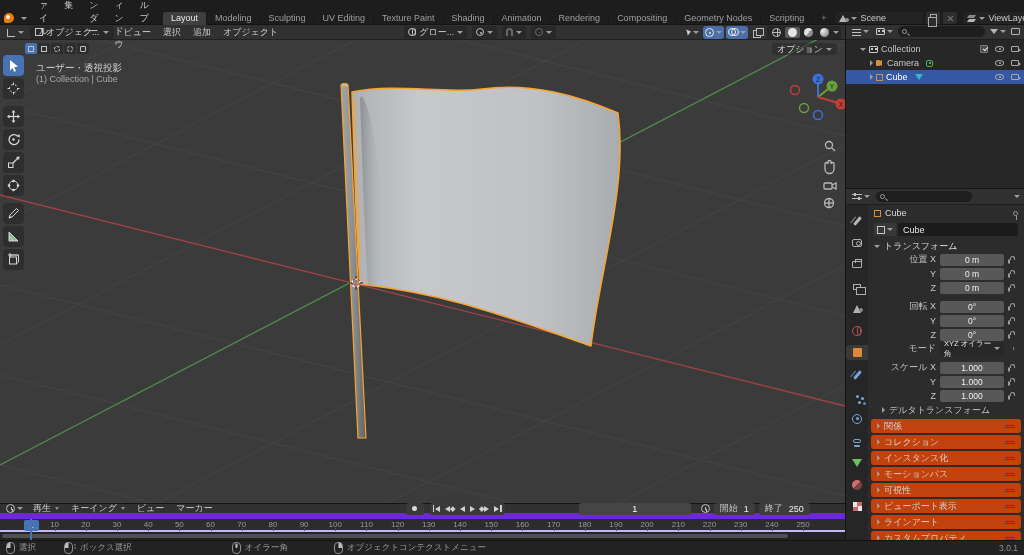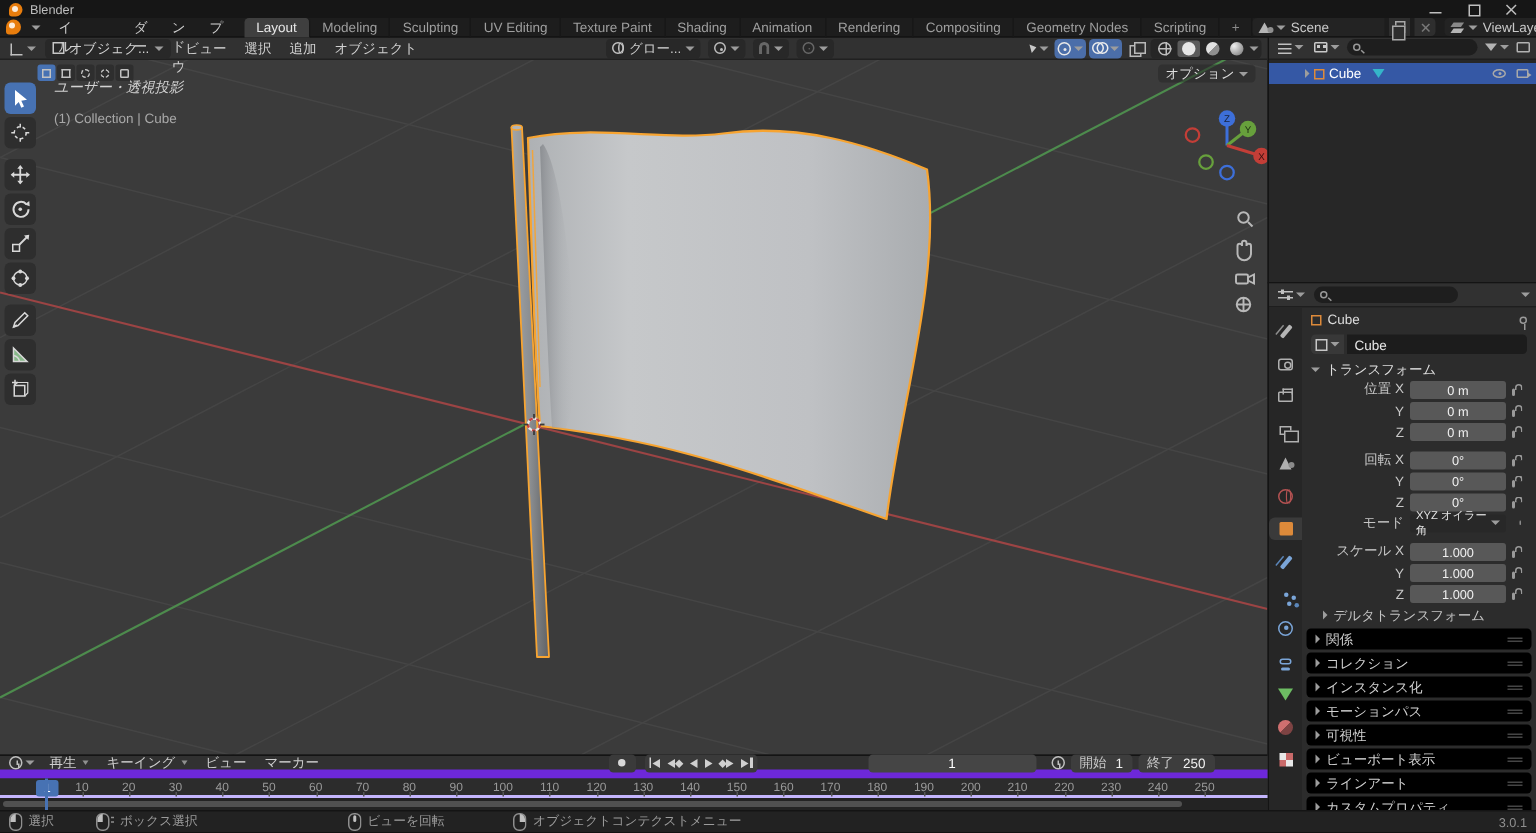--- a/index.html
+++ b/index.html
@@ -82,21 +82,21 @@
   .sbtn{ width:15px; height:11px; display:flex; align-items:center; justify-content:center; border-radius:2px;}
   .sbtn.on{ background:#5a5a5a; }
   .i-wire{ width:9px;height:9px;border-radius:50%;border:1px solid #bdbdbd;position:relative;}
   .i-wire::after{content:'';position:absolute;left:3.5px;top:-1px;width:1px;height:9px;background:#bdbdbd;}
   .i-wire::before{content:'';position:absolute;left:-1px;top:3.5px;width:9px;height:1px;background:#bdbdbd;}
   .i-solid{ width:9px;height:9px;border-radius:50%;background:#e6e6e6;}
   .i-matp{ width:9px;height:9px;border-radius:50%;background:linear-gradient(135deg,#e2e2e2 50%,#8f8f8f 50%);}
   .i-rend{ width:9px;height:9px;border-radius:50%;background:radial-gradient(circle at 30% 30%,#f0f0f0,#6f6f6f);}
   
   .viewport { position:absolute; left:0; top:40px; width:845px; height:463px; background:#3b3b3b; z-index:1; }
-  .vp-label-1 { position:absolute; left:36px; top:12px; color:#d2d2d2; font-size:9.5px;font-style:italic; }
+  .vp-label-1 { position:absolute; left:36px; top:22px; color:#d2d2d2; font-size:9.5px; }
   .vp-label-2 { position:absolute; left:36px; top:34px; color:#a8a8a8; font-size:9px; }
   .selmodes { position:absolute; left:25px; top:3px; display:flex; gap:1px; }
   .sm { width:12px; height:11px; background:#2e2e2e; border-radius:2px; display:flex; align-items:center; justify-content:center;}
   .sm.on { background:#4772b3; }
   .sm i { display:block; width:6px; height:6px; border:1px dashed #c2c2c2; }
   .sm i.solidbox { border-style:solid; }
   .sm i.round { border-radius:50%; }
   .options-btn { position:absolute; right:8px; top:3px; height:12px; display:flex; align-items:center; gap:3px; color:#dcdcdc; background:rgba(40,40,40,.55); border-radius:3px; padding:0 5px; }
   
   .toolbar { position:absolute; left:3px; top:15px; display:flex; flex-direction:column; gap:2px; }
@@ -177,21 +177,21 @@
   .sec-title { display:flex; align-items:center; gap:4px; height:14px; padding:0 6px; color:#dedede; }
   .trow { display:flex; align-items:center; height:13px; padding:0 4px 0 0; margin:0 6px 1px 6px; gap:4px;}
   .trow .lbl { flex:0 0 62px; text-align:right; color:#c7c7c7; }
   .trow .val { flex:0 0 64px; height:12px; background:#585858; border-radius:2px; color:#f0f0f0; display:flex; align-items:center; justify-content:center; font-size:8.5px;}
   .trow .val.dark { background:#282828; justify-content:space-between; padding:0 4px; color:#e3e3e3;}
   .i-lock { width:7px; height:5px; border:1px solid #9a9a9a; border-radius:1px; position:relative; margin-top:3px;}
   .i-lock::before{ content:''; position:absolute; top:-4px; left:1px; width:3px; height:3px; border:1px solid #9a9a9a; border-bottom:none; border-radius:3px 3px 0 0;}
   .i-anim { width:3px; height:3px; border-radius:50%; background:#8f8f8f; }
   .gap6 { height:5px; }
   .subpanel { display:flex; align-items:center; gap:4px; height:14px; padding:0 0 0 14px; color:#c4c4c4;}
-  .psec { display:flex; align-items:center; gap:4px; height:14px; margin:2px 3px 0 3px; background:#000000; border-radius:3px; padding:0 6px; color:#d2d2d2; position:relative;}
+  .psec { display:flex; align-items:center; gap:4px; height:14px; margin:2px 3px 0 3px; background:#c2410c; border-radius:3px; padding:0 6px; color:#d2d2d2; position:relative;}
   .psec::after{ content:''; position:absolute; right:6px; top:6px; width:10px; height:1px; background:#454545; box-shadow:0 2px 0 #454545;}
   
   .timeline { position:absolute; left:0; top:503px; width:845px; height:37px; background:#2a2a2a; border-top:1px solid #141414; z-index:20;}
   .tl-header { height:15px; background:#313131; display:flex; align-items:center; gap:2px; padding:0 4px; border-bottom:6px solid #6d28d9;}
   .i-clock { width:9px; height:9px; border-radius:50%; border:1px solid #c0c0c0; position:relative;}
   .i-clock::after{ content:''; position:absolute; left:3.5px; top:1.5px; width:1px; height:3px; background:#c0c0c0; box-shadow:1px 2px 0 #c0c0c0;}
   .tl-menus { display:flex; }
   .tl-menus span { padding:0 6px; color:#cfcfcf; position:relative;}
   .tl-menus span:nth-child(-n+2)::after{ content:''; display:inline-block; margin-left:4px; width:0; height:0; border-left:2.5px solid transparent; border-right:2.5px solid transparent; border-top:3px solid #909090; vertical-align:middle;}
   .rec-btn { margin-left:185px; width:18px; height:12px; background:#3a3a3a; border-radius:3px; display:flex; align-items:center; justify-content:center;}
@@ -219,29 +219,20 @@
   .sb-item { display:flex; align-items:center; gap:4px; }
   .sb-item svg { display:block; }
   .sb-sp1{margin-left:24px;} .sb-sp2{margin-left:96px;} .sb-sp3{margin-left:42px;}
   .sb-ver { margin-left:auto; color:#8f8f8f; }
 </style>
 </head>
 <body>
 
 <div class="app">
 
-  <div class="titlebar">
-    <span class="blender-badge"></span>
-    <span class="title-text">Blender</span>
-    <span class="win-controls">
-      <span class="wc wc-min"></span>
-      <span class="wc wc-max"></span>
-      <span class="wc wc-close"></span>
-    </span>
-  </div>
 
   <div class="topbar">
     <span style="display:flex;align-items:center;gap:2px;margin-left:4px;">
       <span class="blender-badge" style="width:10px;height:10px;"></span>
       <span class="cdown"></span>
     </span>
     <span class="menus">
 
     <span>ファイル</span>
         <span>編集</span>
@@ -564,20 +555,40 @@
         <span class="i-mag"></span>
         <input style="">
       </span>
       <span class="ed-icon">
         <span class="i-funnel"></span>
         <span class="cdown"></span>
       </span>
       <span class="i-newcol"></span>
     </div>
     <div class="ol-body">
+      <div class="ol-row">
+        <span class="cdown ol-ind1"></span>
+        <span class="i-colbox"></span>
+        <span>Collection</span>
+        <span class="ol-right">
+          <span class="i-chk"></span>
+          <span class="i-eye"></span>
+          <span class="i-camr"></span>
+        </span>
+      </div>
+      <div class="ol-row">
+        <span class="cright ol-ind2"></span>
+        <span class="i-camobj"></span>
+        <span>Camera</span>
+        <span class="badge-cam"></span>
+        <span class="ol-right">
+          <span class="i-eye"></span>
+          <span class="i-camr"></span>
+        </span>
+      </div>
       <div class="ol-row selected">
         <span class="cright ol-ind2"></span>
         <span class="i-meshobj"></span>
         <span>Cube</span>
         <span class="badge-tri"></span>
         <span class="ol-right">
           <span class="i-eye"></span>
           <span class="i-camr"></span>
         </span>
       </div>
@@ -876,21 +887,21 @@
           <line x1="10" y1="3" x2="12" y2="3" stroke="#8f8f8f"></line>
           <line x1="10" y1="6" x2="12" y2="6" stroke="#8f8f8f"></line>
         </svg>
       <span>ボックス選択</span>
     </span>
     <span class="sb-item sb-sp2">
       <svg width="9" height="12">
           <rect x="0.5" y="0.5" width="8" height="11" rx="3.5" fill="none" stroke="#8f8f8f"></rect>
           <rect x="3.5" y="1.5" width="2" height="4.5" rx="1" fill="#bfbfbf"></rect>
         </svg>
-      <span>ビューを回転</span>
+      <span>オイラー角</span>
     </span>
     <span class="sb-item sb-sp3">
       <svg width="9" height="12">
           <rect x="0.5" y="0.5" width="8" height="11" rx="3.5" fill="none" stroke="#8f8f8f"></rect>
           <path d="M8,4 a3.5,3.5 0 0 0 -3.5,-3.4 v5.4 h3.5 Z" fill="#bfbfbf"></path>
         </svg>
       <span>オブジェクトコンテクストメニュー</span>
     </span>
     <span class="sb-ver">3.0.1</span>
   </div>

